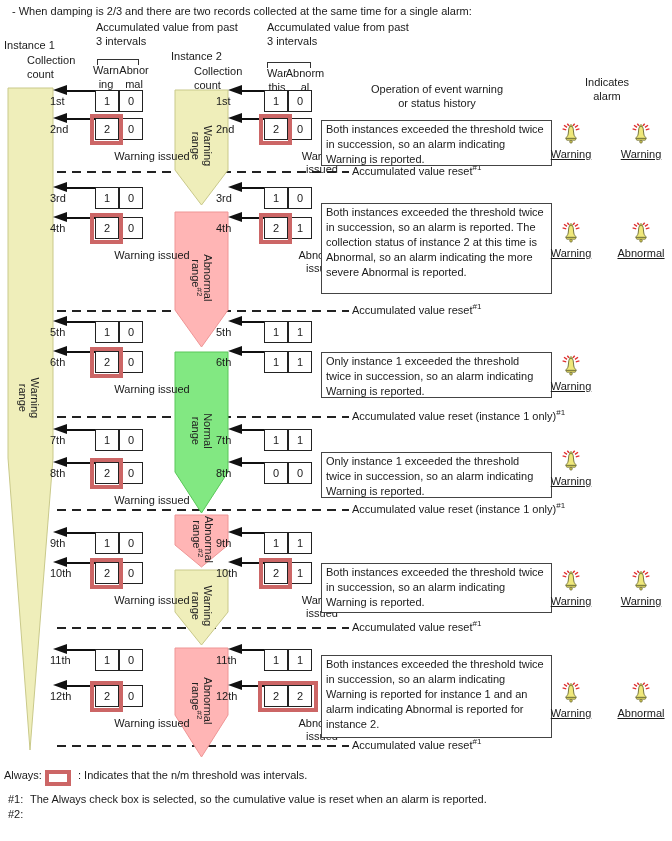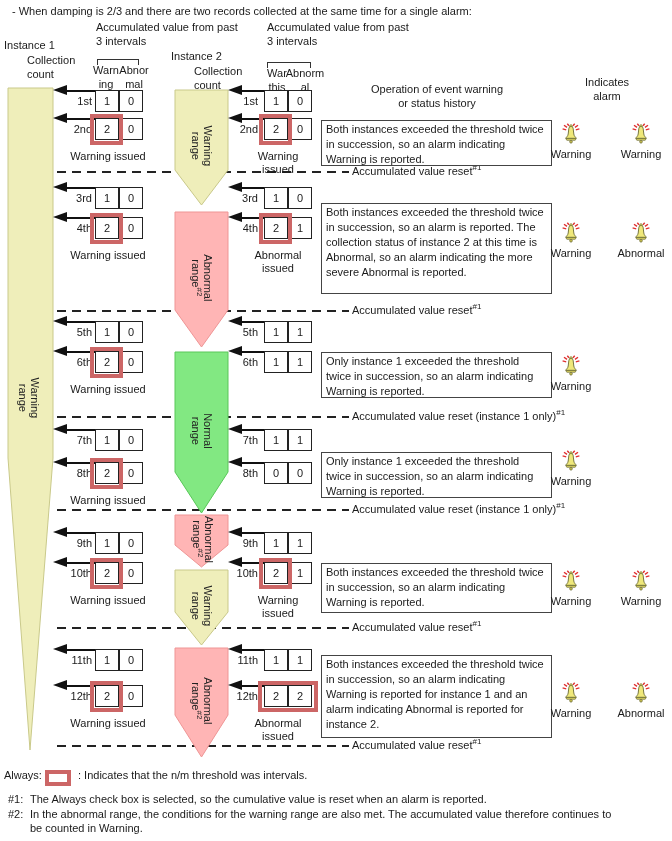--- a/index.html
+++ b/index.html
@@ -9,28 +9,28 @@
   .ctr{text-align:center;}
   .layer{position:absolute;left:0;top:0;width:672px;height:841px;}
   #dash-layer{z-index:1;}
   #ranges-svg{position:absolute;left:0;top:0;z-index:2;}
   #rows-layer,#anno-layer{z-index:3;}
   .cell{position:absolute;width:24px;height:22px;background:#fff;border:1px solid #222;
         box-sizing:border-box;text-align:center;line-height:20px;font-size:11px;z-index:4;}
   .hline{position:absolute;height:2px;background:#111;}
   .ahead{position:absolute;width:0;height:0;border-top:5px solid transparent;
          border-bottom:5px solid transparent;border-right:14px solid #111;}
-  .rowlabel{position:absolute;text-align:right;}
-  .issued{position:absolute;line-height:1.15;}
+  .rowlabel{position:absolute;text-align:left;}
+  .issued{position:absolute;line-height:1.15;margin-left:44px;}
   .redframe{position:absolute;border:4px solid #cc6666;box-sizing:border-box;z-index:5;background:transparent;}
   .dash{position:absolute;height:2px;background:repeating-linear-gradient(90deg,#222 0 9px,transparent 9px 15px);}
   .resetlabel{position:absolute;white-space:nowrap;}
   .opbox{position:absolute;border:1px solid #444;box-sizing:border-box;background:#fff;
          padding:1px 4px;line-height:1.36;}
-  .alarm{position:absolute;width:64px;text-align:center;}
+  .alarm{position:absolute;width:64px;text-align:center;text-decoration:underline;}
   .alarm svg{display:inline-block;}
   .vbox{position:absolute;display:flex;align-items:center;justify-content:center;}
   .vlabel{transform:rotate(90deg);text-align:center;line-height:1.08;color:#222;}
   .bracket{border-top:1px solid #333;border-left:1px solid #333;border-right:1px solid #333;height:5px;}
   sup{font-size:8px;vertical-align:super;line-height:0;}
 </style>
 </head>
 <body>
 
 <div class="stage">
@@ -360,14 +360,13 @@
       </div>
     </div>
 
   <div class="abs" style="left:4px;top:769px">Always:</div>
   <div class="abs redframe" style="left:45px;top:770px;width:26px;height:16px"></div>
   <div class="abs" style="left:78px;top:769px">: Indicates that the n/m threshold was intervals.</div>
 
   <div class="abs" style="left:8px;top:793px">#1:</div>
   <div class="abs" style="left:30px;top:793px;width:610px">The Always check box is selected, so the cumulative value is reset when an alarm is reported.</div>
   <div class="abs" style="left:8px;top:808px">#2:</div>
-  <div class="abs" style="left:30px;top:808px;width:585px">In the abnormal range, the conditions for the warning range are also met. The accumulated value therefore continues to be counted in Warning.</div>
 </div>
 
 </body></html>

